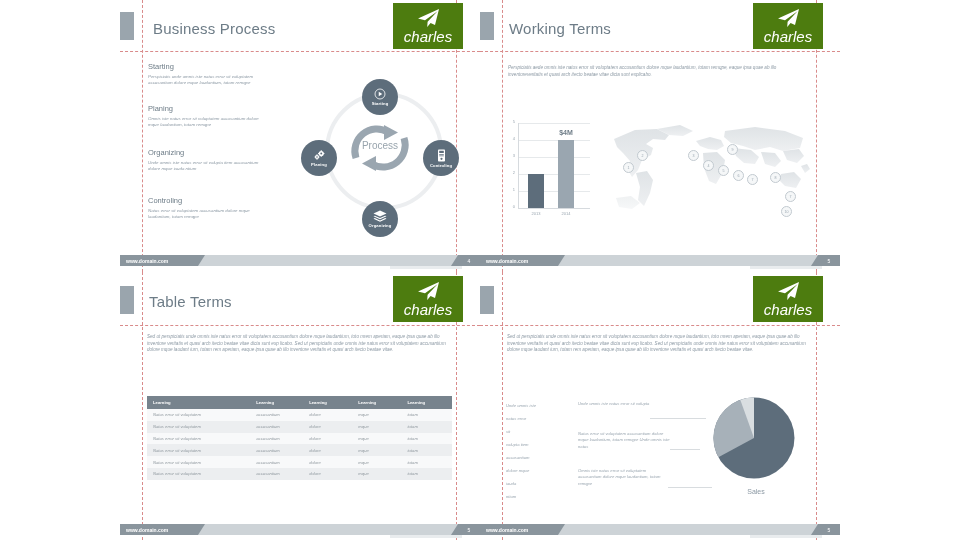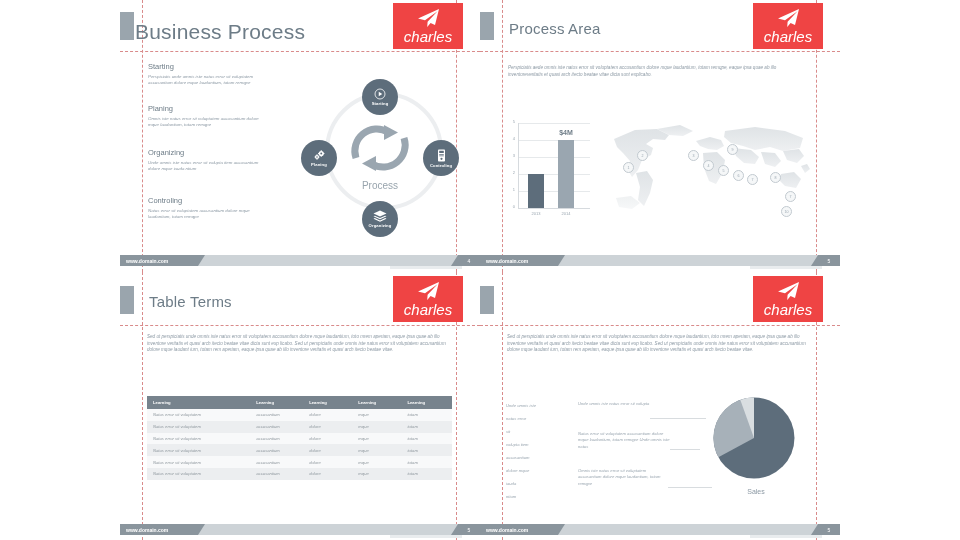--- a/index.html
+++ b/index.html
@@ -14,21 +14,21 @@
   .slide{position:absolute;background:#fff;overflow:hidden;}
 
   
   .guide{position:absolute;pointer-events:none;}
   .guide.v{width:0;border-left:1px dashed #d98b8b;}
   .guide.h{height:0;border-top:1px dashed #d98b8b;}
 
   
   .hdr-sq{position:absolute;background:#9aa5ad;}
   .hdr-title{position:absolute;color:#6d7c87;font-weight:400;letter-spacing:.2px;white-space:nowrap;}
-  .logo{position:absolute;background:#ef4444;display:flex;flex-direction:column;align-items:center;justify-content:center;}
+  .logo{position:absolute;background:#4d7c0f;display:flex;flex-direction:column;align-items:center;justify-content:center;}
   .logo-plane{width:26px;height:20px;margin-bottom:1px;}
   .logo-word{color:#fff;font-style:italic;font-weight:400;line-height:1;}
 
   
   .p{position:absolute;color:#8c99a4;font-style:italic;line-height:1.45;}
   .h3{position:absolute;color:#6d7c87;}
 
   
   .footbar{position:absolute;left:0;right:0;height:11px;}
   .foot-dark{position:absolute;left:0;top:0;height:11px;background:#8a959d;}
@@ -38,21 +38,21 @@
   .foot-num{position:absolute;top:0;height:11px;background:#8a959d;display:flex;align-items:center;justify-content:center;color:#fff;}
   .foot-num:before{content:"";position:absolute;left:-7px;top:0;width:0;height:0;
      border-bottom:11px solid #8a959d;border-left:7px solid transparent;}
   .foot-url{color:#fff;font-weight:700;position:absolute;left:6px;top:0;height:11px;display:flex;align-items:center;}
   .foot-shadow{position:absolute;height:4px;background:#e9ecee;}
 
   
   .pnode{position:absolute;border-radius:50%;background:#5d6d7b;display:flex;flex-direction:column;align-items:center;justify-content:center;color:#fff;}
   .pnode .plabel{font-size:4.2px;font-weight:700;margin-top:1px;letter-spacing:.1px;}
   .pring{position:absolute;border-radius:50%;border:4px solid #eceef0;}
-  .pcenter{position:absolute;color:#98a4ad;font-weight:400;margin-top:40px;}
+  .pcenter{position:absolute;color:#98a4ad;font-weight:400;}
 
   
   .bc-axis{position:absolute;background:#d6dade;}
   .bc-grid{position:absolute;height:1px;background:#e6e9eb;}
   .bc-bar{position:absolute;}
   .bc-tick{position:absolute;color:#9aa6b0;text-align:right;}
   .bc-cat{position:absolute;color:#9aa6b0;text-align:center;}
   .bc-val{position:absolute;color:#6f7d88;font-weight:700;text-align:center;}
 
   
@@ -73,21 +73,21 @@
 <body>
 
 <div class="canvas">
 
   <div class="slide" style="left:120px;top:0px;width:360px;height:272px;">
     <div class="guide v" style="left:22px;top:0;height:272px;"></div>
     <div class="guide v" style="left:336px;top:0;height:272px;"></div>
     <div class="guide h" style="left:0;top:51px;width:360px;"></div>
 
     <div class="hdr-sq" style="left:-2px;top:12px;width:16px;height:28px;"></div>
-    <div class="hdr-title" style="left:15px;top:20px;font-size:21px;">Business Process</div>
+    <div class="hdr-title" style="left:33px;top:20px;font-size:15px;">Business Process</div>
 
     <div class="logo" style="left:273px;top:3px;width:70px;height:46px;">
       <svg class="logo-plane" viewBox="0 0 26 20">
         <path d="M24 1 L3 10.5 L10 12.2 L22.5 3.2 L12.6 13.8 L12.2 19 L15.6 15 L20 17 Z" fill="#ffffff"></path>
       </svg>
       <span class="logo-word" style="font-size:15px;">charles</span>
     </div>
 
     <div class="h3" style="left:28px;top:62px;font-size:7.5px;">Starting</div>
     <div class="p" style="left:28px;top:74px;width:118px;font-size:4.4px;">Perspiciatis unde omnis iste natus error sit voluptatem accusantium dolore mque laudantium, totam remqpe</div>
@@ -170,21 +170,21 @@
       </div>
     </div>
   </div>
 
   <div class="slide" style="left:480px;top:0px;width:360px;height:272px;">
     <div class="guide v" style="left:22px;top:0;height:272px;"></div>
     <div class="guide v" style="left:336px;top:0;height:272px;"></div>
     <div class="guide h" style="left:0;top:51px;width:360px;"></div>
 
     <div class="hdr-sq" style="left:-2px;top:12px;width:16px;height:28px;"></div>
-    <div class="hdr-title" style="left:29px;top:20px;font-size:15px;">Process Area</div>
+    <div class="hdr-title" style="left:29px;top:20px;font-size:15px;">Working Terms</div>
 
     <div class="logo" style="left:273px;top:3px;width:70px;height:46px;">
       <svg class="logo-plane" viewBox="0 0 26 20">
         <path d="M24 1 L3 10.5 L10 12.2 L22.5 3.2 L12.6 13.8 L12.2 19 L15.6 15 L20 17 Z" fill="#ffffff"></path>
       </svg>
       <span class="logo-word" style="font-size:15px;">charles</span>
     </div>
 
     <div class="p" style="left:28px;top:65px;width:300px;font-size:4.6px;">Perspiciatis aede omnis iste natus error sit voluptatem accusantium dolore mque laudantium, totam remqpe, eaque ipsa quae ab illo inventoreveritatis et quasi arch itecto beatae vitae dicta sunt explicabo.</div>
 

